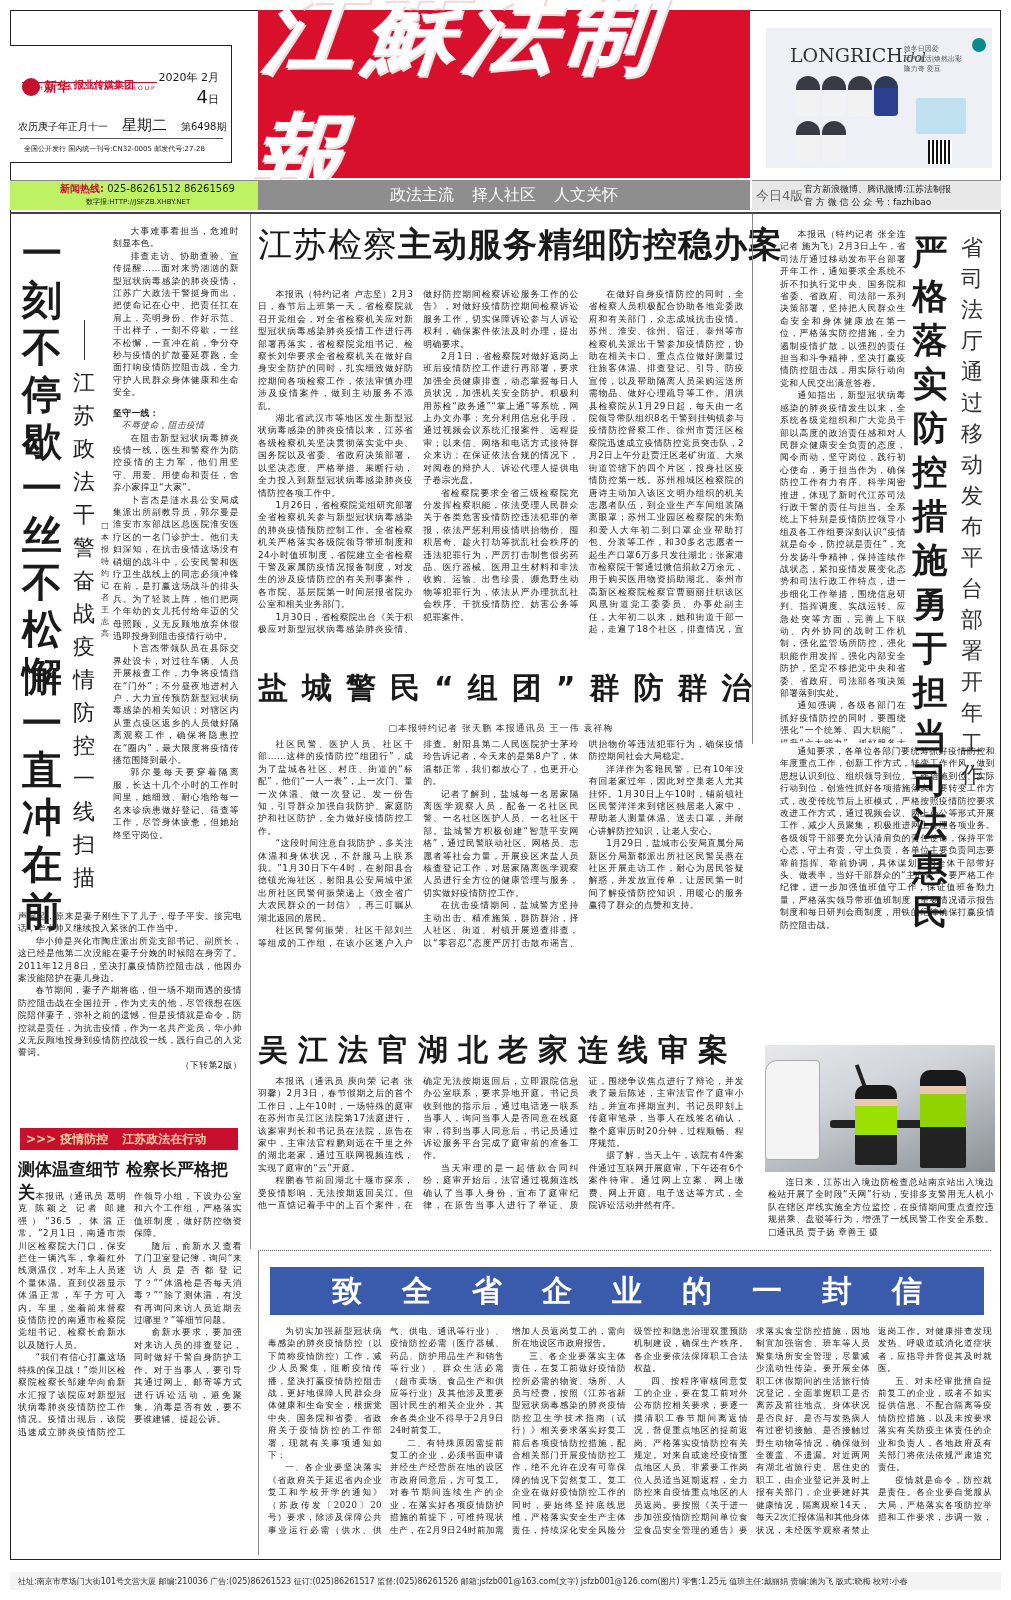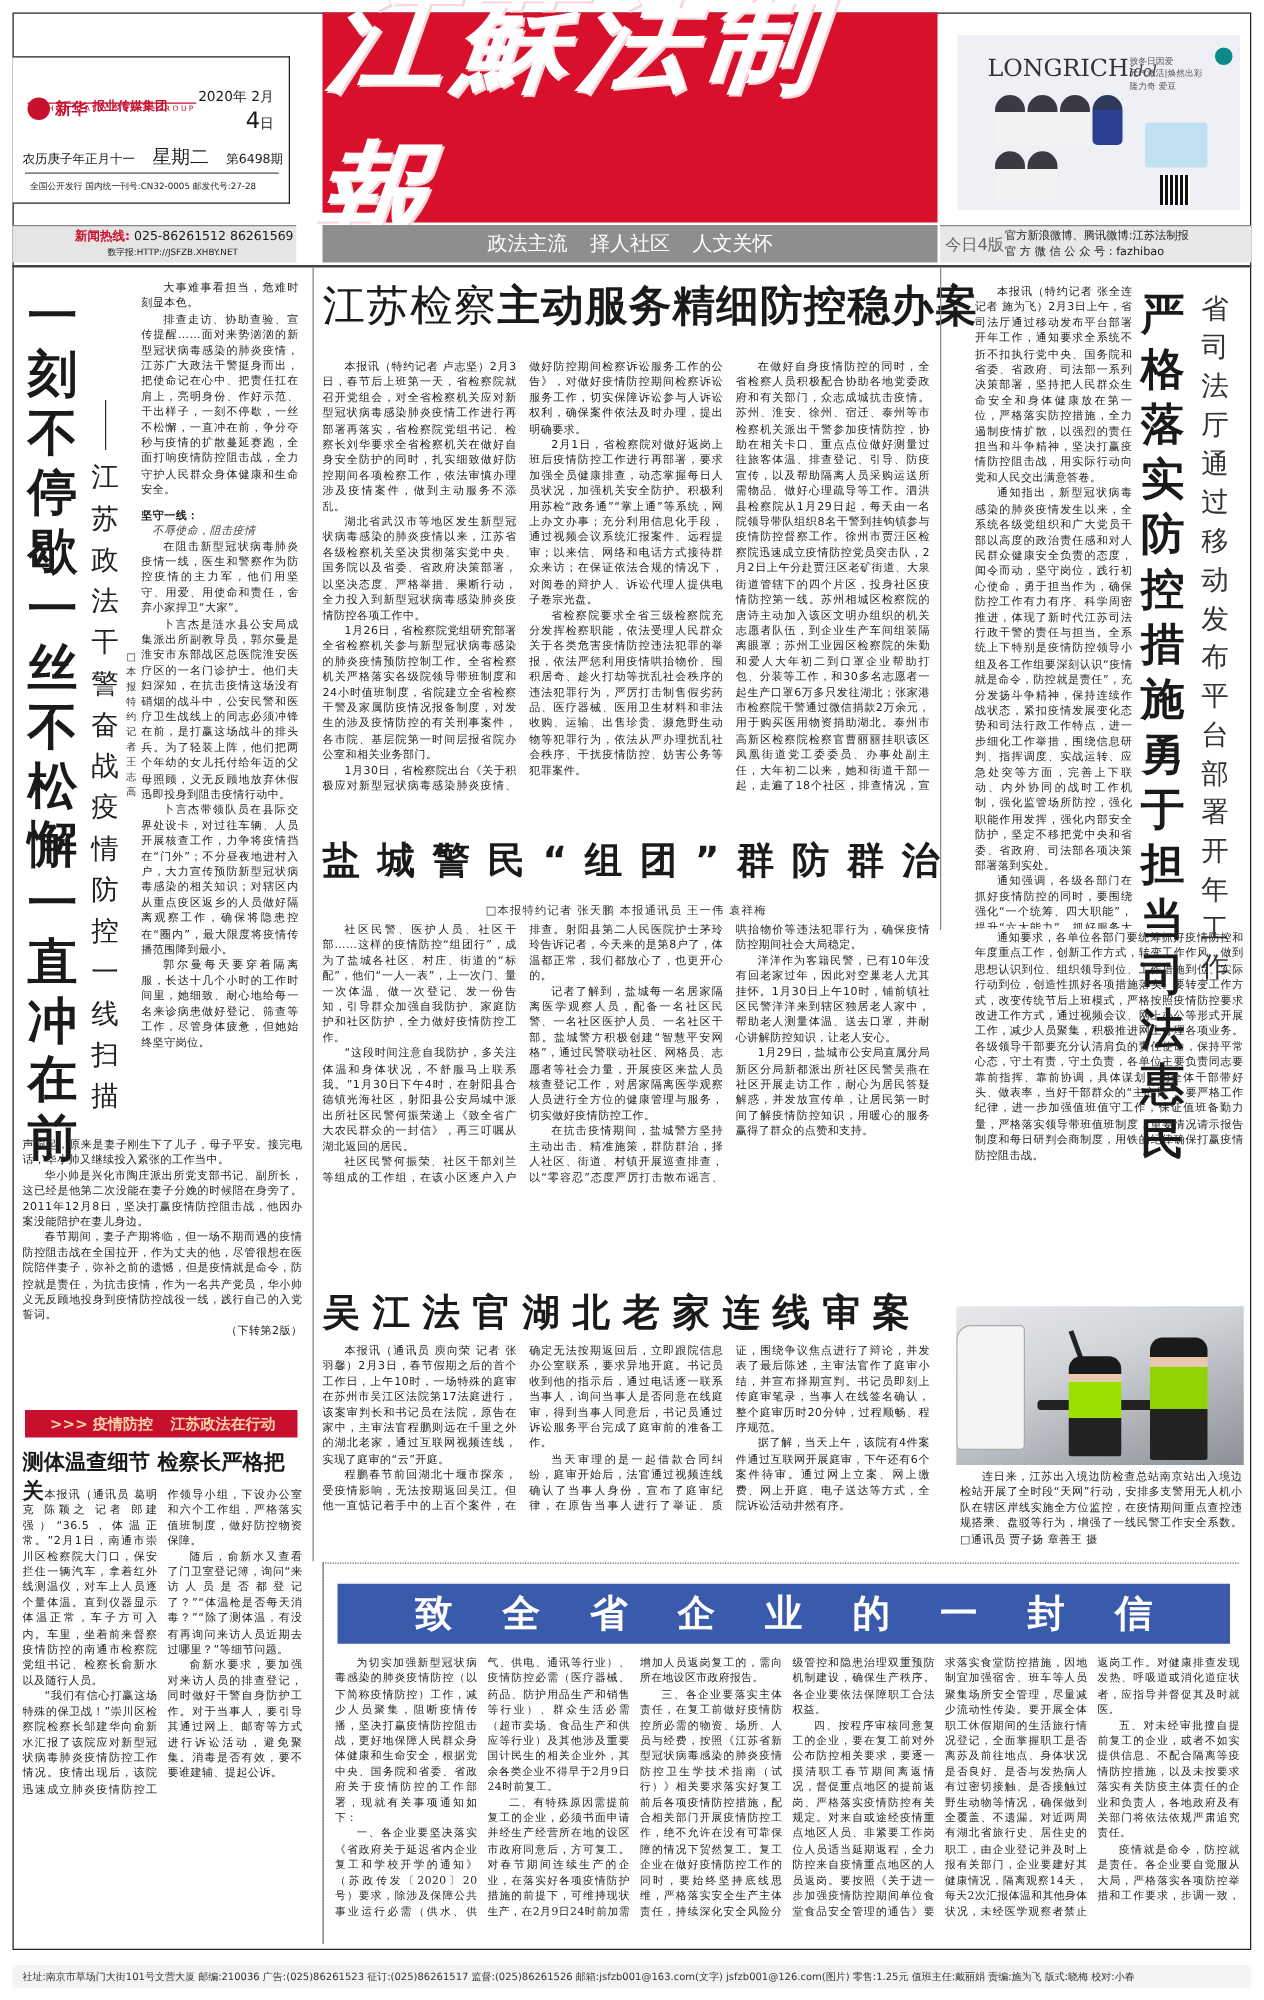--- a/index.html
+++ b/index.html
@@ -26,42 +26,42 @@
 .ad-box{left:766px;top:28px;width:226px;height:140px;background:#eef0f5;overflow:hidden}
 .ad-brand{position:absolute;left:24px;top:16px;font-family:"DejaVu Serif",serif;font-size:19px;letter-spacing:0px;color:#333}
 .ad-brand i{font-size:12px}
 .ad-tag{position:absolute;right:30px;top:16px;font-size:7px;color:#555;line-height:10px}
 .ad-people{position:absolute;left:30px;top:48px;width:110px;height:88px;display:flex;flex-wrap:wrap;gap:2px}
 .ad-person{width:24px;height:40px;border-radius:12px 12px 4px 4px;background:linear-gradient(#3a3a45 0 35%,#f2f2f2 35%)}
 .ad-person.blue{background:linear-gradient(#2e3a5a 0 30%,#2a3f8f 30%)}
 .ad-prod{position:absolute;left:150px;top:70px;width:50px;height:36px;background:#bfe1f0;border-radius:3px}
 .ad-qr{position:absolute;left:162px;top:112px;width:24px;height:24px;background:repeating-linear-gradient(90deg,#111 0 2px,#fff 2px 4px),#111}
 .ad-logo{position:absolute;right:6px;top:10px;width:14px;height:14px;border-radius:50%;background:#0b8a8c}
-.hotline{left:10px;top:180px;width:227px;height:30px;background:#e5e5e5;border-top:1px solid #888}
+.hotline{left:10px;top:180px;width:248px;height:30px;background:#bef264;border-top:1px solid #888}
 .hotline .l1{position:absolute;left:50px;top:1px;font-size:10px}
 .hotline .l1 b{color:#c8102e}
 .hotline .l2{position:absolute;left:76px;top:16px;font-size:7px}
 .today-bar{left:752px;top:180px;width:249px;height:30px;background:#e8e8e8;border-top:1px solid #888}
 .today-bar .ed{position:absolute;left:4px;top:6px;font-size:13px;color:#666}
 .today-bar .w{position:absolute;left:52px;top:2px;font-size:9px;line-height:13px}
 
 .lead-vert{left:20px;top:230px;width:44px;font-size:40px;font-weight:bold;line-height:47px;text-align:center;font-family:Liberation Sans, sans-serif}
 .lead-sub{left:70px;top:320px;width:28px;font-size:22px;line-height:33px;text-align:center;font-family:"DejaVu Sans",sans-serif;color:#222}
 .lead-sub .dash{display:block;height:40px;border-left:1px solid #333;width:1px;margin:0 auto 6px}
 .byline-vert{left:98px;top:520px;width:14px;font-size:8px;line-height:12px;text-align:center;color:#333}
 .col-text{font-size:8.8px;line-height:12.4px;text-align:justify;color:#222;letter-spacing:0.4px}
 .col-text p{text-indent:2em}
 .col-text .noind{text-indent:0}
 .col-text .sub1{text-indent:0;font-weight:bold;margin-top:8px}
 .col-text .sub2{text-indent:1em;font-style:italic;color:#444}
 .lead-body{left:113px;top:225px;width:126px}
 .lead-cont{left:18px;top:910px;width:224px}
 .rule-h{position:absolute;border-top:1px solid #555}
 .rule-v{position:absolute;border-left:1px solid #888}
-.red-banner{left:20px;top:1128px;width:218px;height:22px;background:#c8102e;color:#fbd3a4;font-size:12px;font-weight:bold;display:flex;align-items:center;padding-left:20px;gap:14px}
+.red-banner{left:20px;top:1128px;width:218px;height:22px;background:#c8102e;color:#fbd3a4;font-size:12px;font-weight:bold;display:flex;align-items:center;padding-left:6px;gap:14px}
 .left-h2{left:18px;top:1158px;width:222px;font-size:17px;font-weight:bold;letter-spacing:0px}
 .left-bot{left:18px;top:1190px;width:224px;column-count:2;column-gap:8px}
 
 .h1-main{left:258px;top:222px;width:490px;font-size:34px;letter-spacing:1px;white-space:nowrap}
 .h1-main .light{font-weight:normal}
 .h1-main .bold{font-weight:bold}
 .c-body1{left:258px;top:288px;width:486px;height:355px;column-count:3;column-gap:10px;overflow:hidden}
 .h1-yc{left:258px;top:668px;width:490px;font-size:30px;font-weight:bold;letter-spacing:14px;white-space:nowrap}
 .by-yc{left:258px;top:722px;width:486px;text-align:center;font-size:9px;color:#333;letter-spacing:1px}
 .c-body2{left:258px;top:738px;width:486px;height:280px;column-count:3;column-gap:10px;overflow:hidden}

